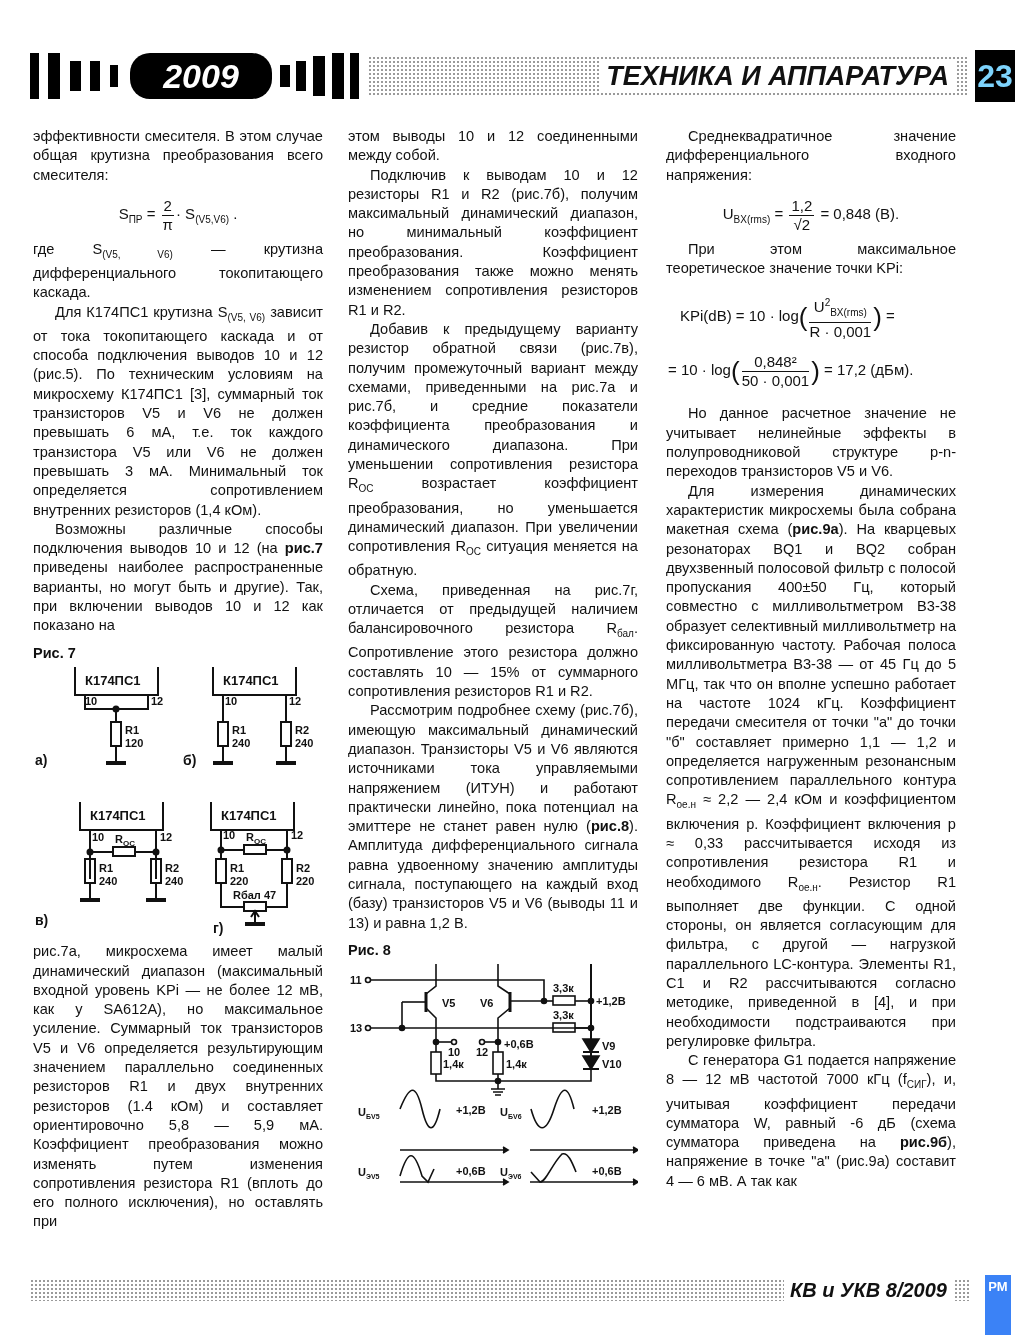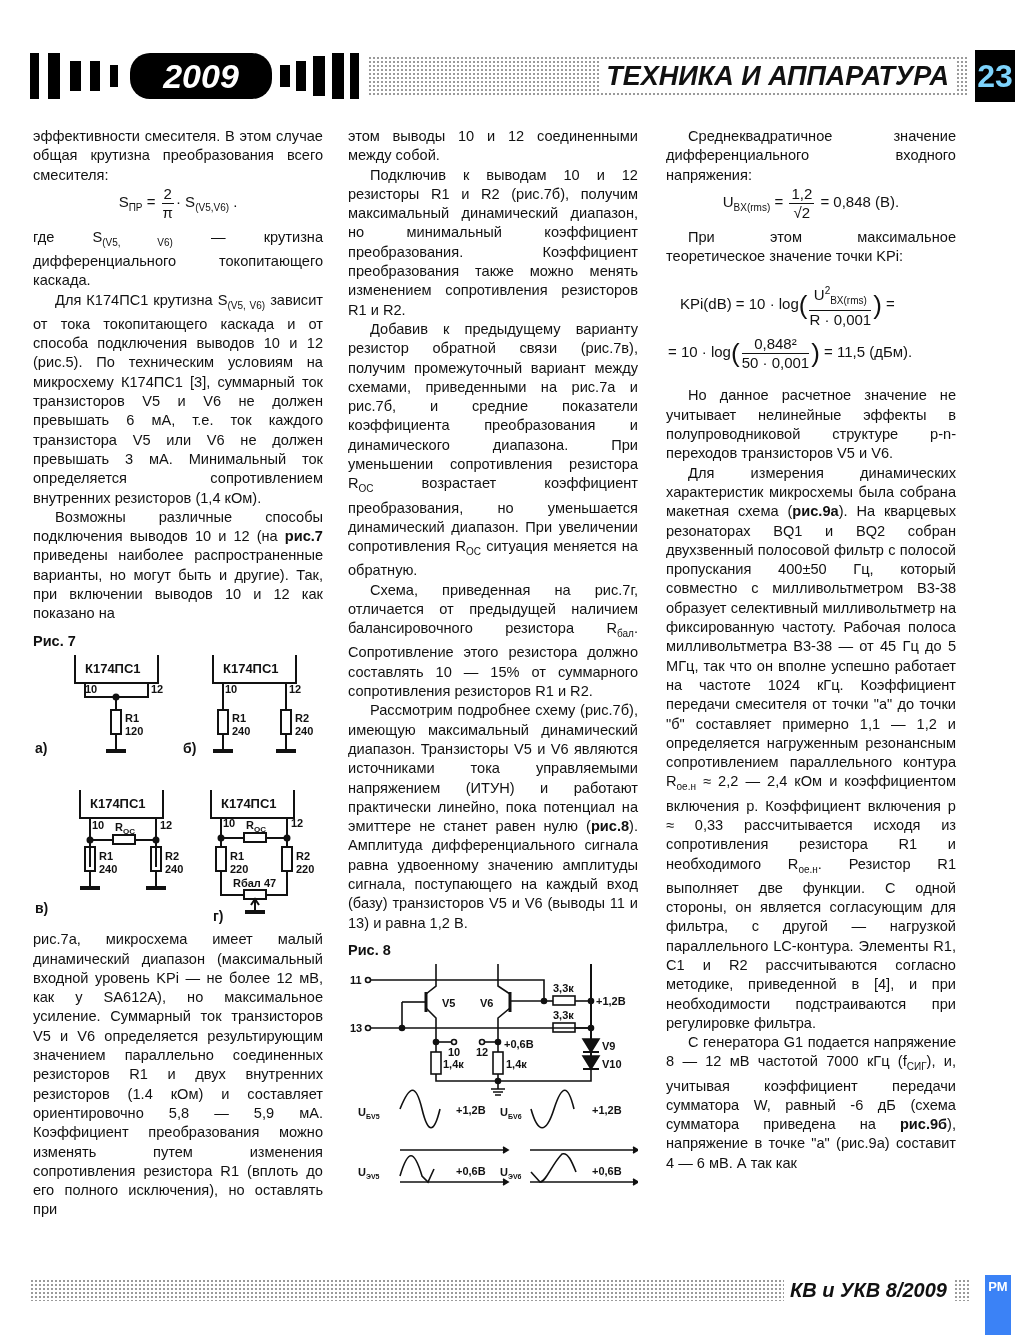--- a/index.html
+++ b/index.html
@@ -17,21 +17,21 @@
     font-size: 27px; letter-spacing: 0px; color: #111; background: #fff; padding: 0 6px; line-height: 34px; }
   #page-num { position: absolute; right: 0; top: -3px; width: 40px; height: 52px; background: #000; color: #7dd3fc;
     font-weight: bold; font-size: 32px; text-align: center; line-height: 52px; }
 
   .col { position: absolute; top: 127px; font-size: 14.6px; line-height: 19.3px; }
   #col1 { left: 33px; width: 290px; }
   #col2 { left: 348px; width: 290px; }
   #col3 { left: 666px; width: 290px; }
   .col p { margin: 0; text-align: justify; }
   .col p.ind { text-indent: 22px; }
-  .formula { text-align: center; margin: 0 0 6px 0; font-size: 15px; }
+  .formula { text-align: center; margin: 12px 0 6px 0; font-size: 15px; }
   .frac { display: inline-block; vertical-align: middle; text-align: center; margin: 0 2px; }
   .frac .num { display: block; border-bottom: 1px solid #111; padding: 0 2px; line-height: 18px; }
   .frac .den { display: block; line-height: 18px; }
   sub { font-size: 10px; }
   sup { font-size: 10px; }
   .figlabel { font-weight: bold; font-size: 14.5px; margin: 8px 0 4px 0; }
   .bold { font-weight: bold; }
   svg text { font-family: "Liberation Sans", sans-serif; font-weight: bold; }
 
   #footer { position: absolute; left: 0; top: 1275px; width: 1033px; height: 30px; }
@@ -279,21 +279,21 @@
 <div id="col3" class="col">
   <p class="ind">Среднеквадратичное значение дифференциального входного напряжения:</p>
   <div class="formula">
     <span>U</span><sub>BX(rms)</sub><span> = </span><span class="frac"><span class="num">1,2</span><span class="den">√2</span></span><span> = 0,848 (В).</span>
   </div>
   <p class="ind">При этом максимальное теоретическое значение точки KPi:</p>
   <div class="formula" style="margin-top:16px;text-align:left;padding-left:14px">
     <span>KPi(dB) = 10 · log</span><span style="font-size:26px;vertical-align:middle">(</span><span class="frac"><span class="num"><span>U</span><sup>2</sup><sub>BX(rms)</sub></span><span class="den">R · 0,001</span></span><span style="font-size:26px;vertical-align:middle">)</span><span> =</span>
   </div>
   <div class="formula" style="text-align:left;padding-left:2px">
-    <span>= 10 · log</span><span style="font-size:26px;vertical-align:middle">(</span><span class="frac"><span class="num">0,848²</span><span class="den">50 · 0,001</span></span><span style="font-size:26px;vertical-align:middle">)</span><span> = 11,5 (дБм).</span>
+    <span>= 10 · log</span><span style="font-size:26px;vertical-align:middle">(</span><span class="frac"><span class="num">0,848²</span><span class="den">50 · 0,001</span></span><span style="font-size:26px;vertical-align:middle">)</span><span> = 17,2 (дБм).</span>
   </div>
   <p class="ind" style="margin-top:14px">Но данное расчетное значение не учитывает нелинейные эффекты в полупроводниковой структуре p-n-переходов транзисторов V5 и V6.</p>
   <p class="ind"><span>Для измерения динамических характеристик микросхемы была собрана макетная схема (</span><span class="bold">рис.9а</span><span>). На кварцевых резонаторах BQ1 и BQ2 собран двухзвенный полосовой фильтр с полосой пропускания 400±50 Гц, который совместно с милливольтметром В3-38 образует селективный милливольтметр на фиксированную частоту. Рабочая полоса милливольтметра В3-38 — от 45 Гц до 5 МГц, так что он вполне успешно работает на частоте 1024 кГц. Коэффициент передачи смесителя от точки "а" до точки "б" составляет примерно 1,1 — 1,2 и определяется нагруженным резонансным сопротивлением параллельного контура R</span><sub>ое.н</sub><span> ≈ 2,2 — 2,4 кОм и коэффициентом включения p. Коэффициент включения p ≈ 0,33 рассчитывается исходя из сопротивления резистора R1 и необходимого R</span><sub>ое.н</sub><span>. Резистор R1 выполняет две функции. С одной стороны, он является согласующим для фильтра, с другой — нагрузкой параллельного LC-контура. Элементы R1, C1 и R2 рассчитываются согласно методике, приведенной в [4], и при необходимости подстраиваются при регулировке фильтра.</span></p>
   <p class="ind"><span>С генератора G1 подается напряжение 8 — 12 мВ частотой 7000 кГц (f</span><sub>СИГ</sub><span>), и, учитывая коэффициент передачи сумматора W, равный -6 дБ (схема сумматора приведена на </span><span class="bold">рис.9б</span><span>), напряжение в точке "а" (рис.9а) составит 4 — 6 мВ. А так как</span></p>
 </div>
 
 <div id="footer">
   <div id="footer-pattern" class="dither"></div>
   <div id="footer-title">КВ и УКВ  8/2009</div>
   <div id="footer-logo">РМ</div>

